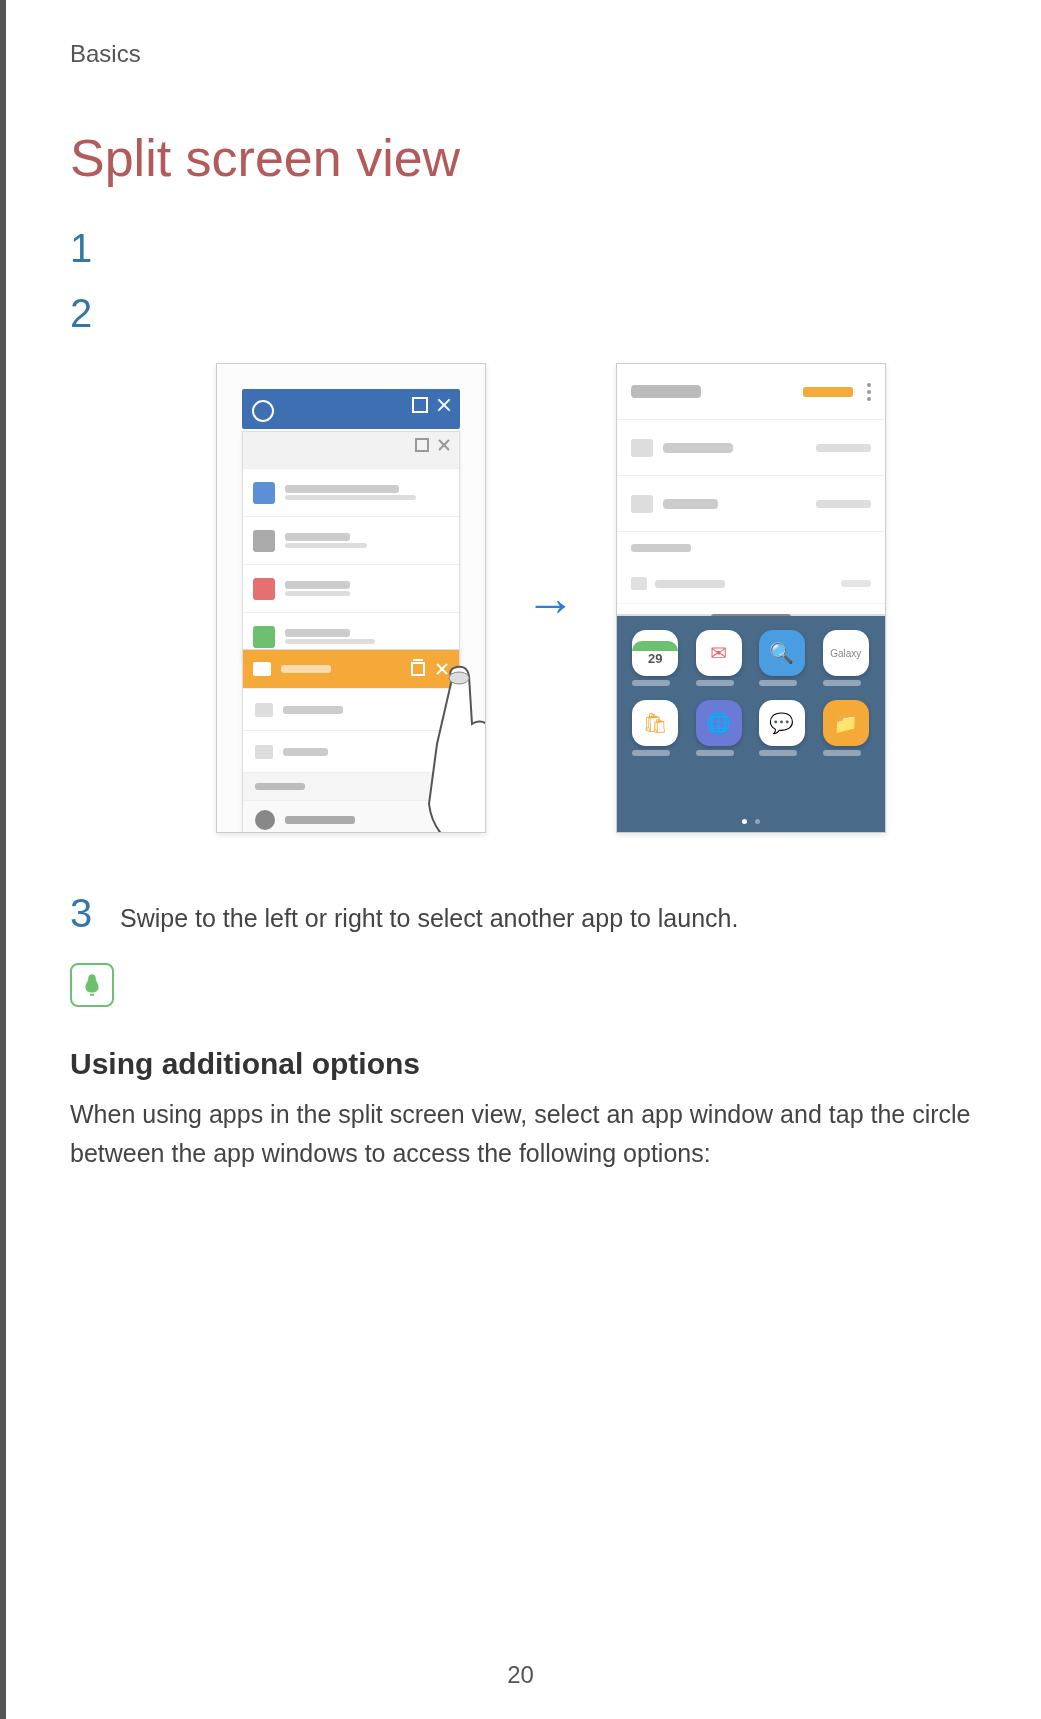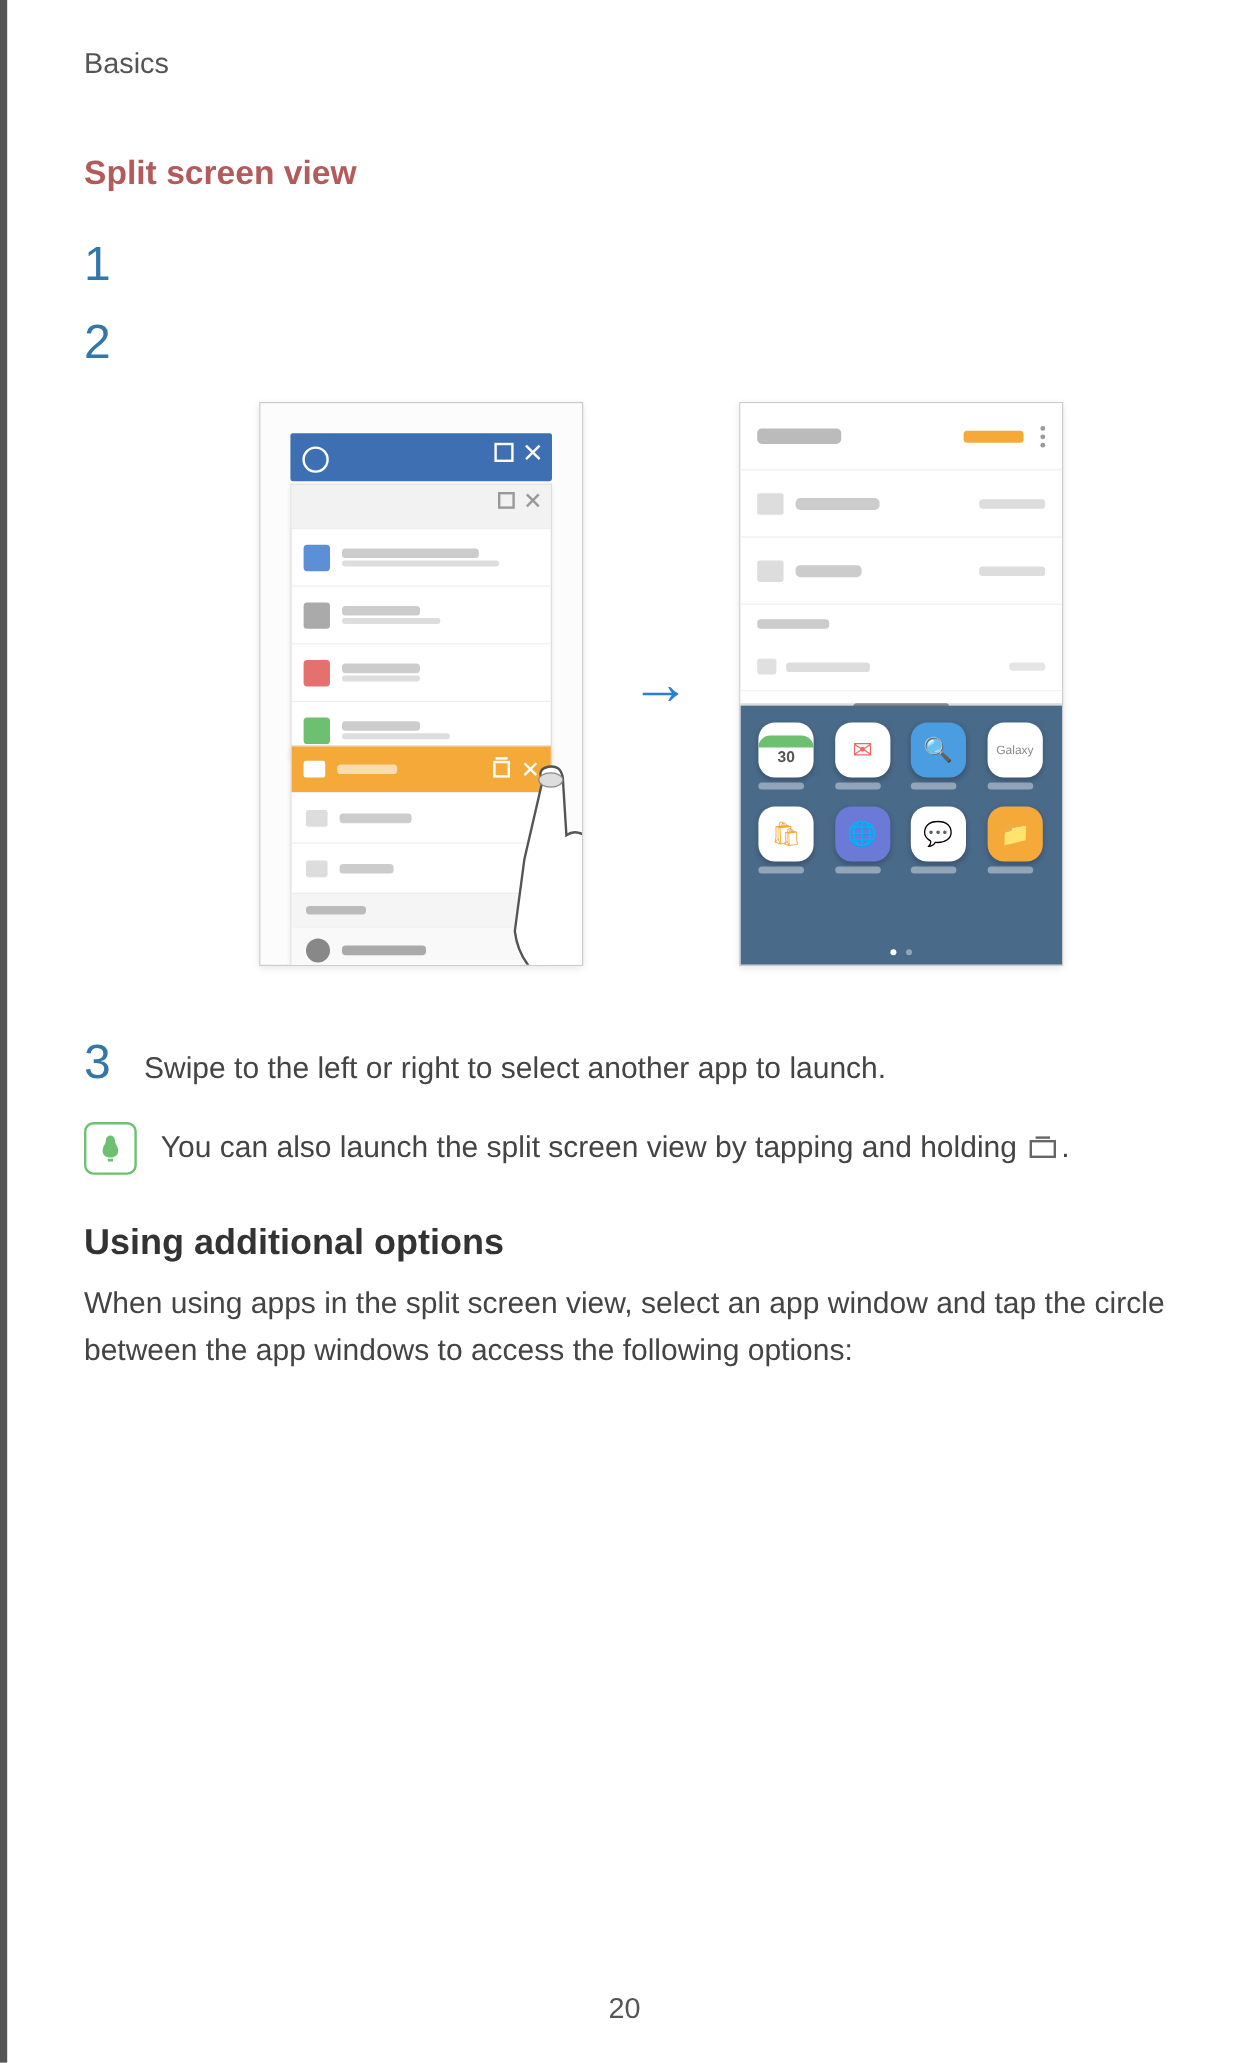--- a/index.html
+++ b/index.html
@@ -7,21 +7,21 @@
     width: 1041px;
     height: 1719px;
     background: #fff;
     font-family: Arial, Helvetica, sans-serif;
     color: #333;
     position: relative;
     padding: 40px 60px 40px 70px;
   }
   .left-border { position:absolute; left:0; top:0; width:6px; height:100%; background:#555;}
   .breadcrumb { font-size: 24px; color:#555; margin-bottom:60px;}
-  .title { font-size:28px; color:#b35a5a; font-weight:700; margin-bottom:40px;}
+  .title { font-size:52px; color:#b35a5a; font-weight:400; margin-bottom:40px;}
   .step { display:flex; align-items:flex-start; margin-bottom:25px;}
   .step-num { font-size:40px; color:#3377aa; font-weight:300; width:50px; flex-shrink:0; line-height:1;}
   .step-body { font-size:25px; color:#444; line-height:1.55; padding-top:6px;}
   .step-body .subline { margin-top:14px;}
   .recent-icon{ width:22px; height:15px; border:2px solid #666; position:relative; display:inline-block; vertical-align:middle; margin:0 4px;}
   .recent-icon::before{content:""; position:absolute; left:3px; right:3px; top:-5px; height:2px; background:#666;}
   .split-icon{ width:18px; height:18px; display:inline-flex; flex-direction:column; gap:2px; vertical-align:middle; margin:0 4px;}
   .split-icon span{ flex:1; background:#666;}
   .illustration-row{ display:flex; align-items:center; justify-content:center; gap:40px; margin:30px 0 60px 50px;}
   .phone{ width:270px; height:470px; background:#fcfcfc; border:1px solid #ccc; box-shadow:0 2px 6px rgba(0,0,0,0.1); position:relative; overflow:hidden;}
@@ -257,21 +257,21 @@
         </div>
     </div>
     <div style="height:2px;background:#ddd;position:relative;">
       <div class="p2-divider"></div>
     </div>
     <div class="p2-bottom">
       <div class="app-grid">
         <div style="text-align:center">
           <div class="app-ic calendar">
               <div class="bar"></div>
-              <span>30</span>
+              <span>29</span>
             </div>
           <div class="app-lbl"></div>
         </div>
         <div style="text-align:center">
             <div class="app-ic email">✉</div>
             <div class="app-lbl"></div>
           </div>
         <div style="text-align:center">
             <div class="app-ic search">🔍</div>
             <div class="app-lbl"></div>
@@ -309,22 +309,18 @@
   <div class="step-num">3</div>
   <div class="step-body">Swipe to the left or right to select another app to launch.</div>
 </div>
 
 <div class="note-row">
   <div class="note-icon">
     <svg viewBox="0 0 24 24">
         <path fill="#6cc070" d="M12 2 C10 2 8.5 3.5 8.5 6 C8.5 9 6 10 6 14 C6 17 8.5 19 12 19 C15.5 19 18 17 18 14 C18 10 15.5 9 15.5 6 C15.5 3.5 14 2 12 2 Z M10 20 L14 20 L14 22 L10 22 Z"></path>
       </svg>
   </div>
-  <div class="note-text">
-    <span>You can also launch the split screen view by tapping and holding </span>
-    <span class="recent-icon"></span><span>.</span>
-  </div>
 </div>
 
 <h2 class="subheading">Using additional options</h2>
 <p class="body-text">When using apps in the split screen view, select an app window and tap the circle between the app windows to access the following options:</p>
 
 <div class="page-num">20</div>
 
 </body></html>

